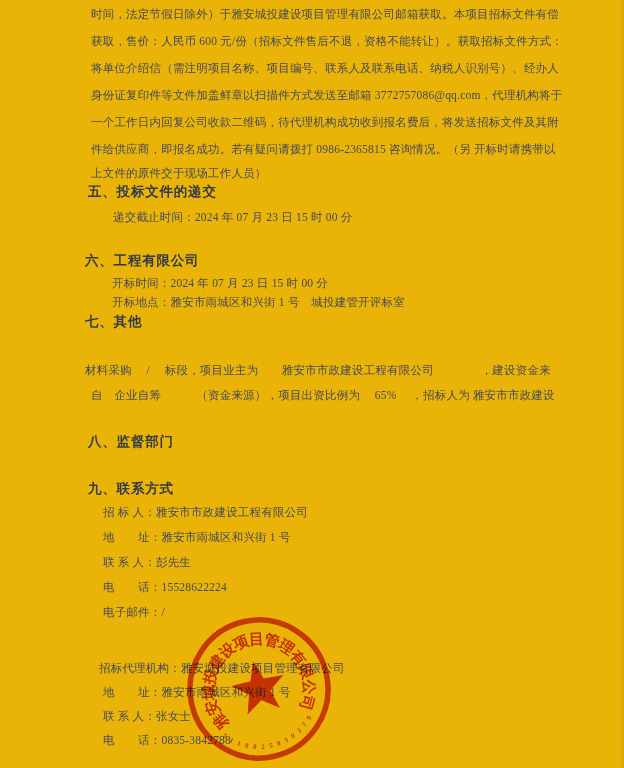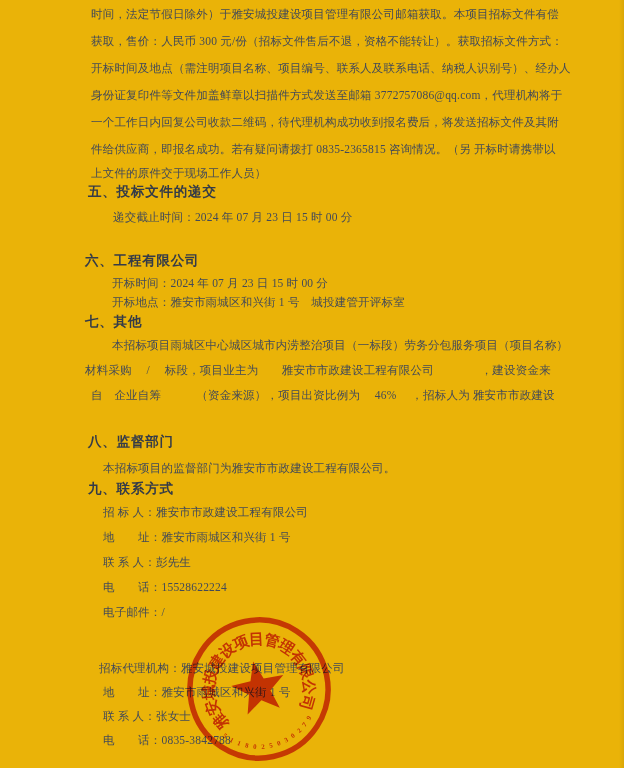--- a/index.html
+++ b/index.html
@@ -40,41 +40,39 @@
     position:absolute;right:0;top:0;width:5px;height:100%;
     background:linear-gradient(to right,rgba(0,0,0,0),rgba(0,0,0,0.07));
   }
 </style>
 </head>
 <body>
 
 <div class="page">
 
   <div class="ln" style="left:91px;top:5px">时间，法定节假日除外）于雅安城投建设项目管理有限公司邮箱获取。本项目招标文件有偿</div>
-  <div class="ln" style="left:91px;top:32px">获取，售价：人民币 300 元/份（招标文件售后不退，资格不能转让）。获取招标文件方式：</div>
-  <div class="ln" style="left:91px;top:59px">开标时间及地点（需注明项目名称、项目编号、联系人及联系电话、纳税人识别号）、经办人</div>
+  <div class="ln" style="left:91px;top:32px">获取，售价：人民币 600 元/份（招标文件售后不退，资格不能转让）。获取招标文件方式：</div>
+  <div class="ln" style="left:91px;top:59px">将单位介绍信（需注明项目名称、项目编号、联系人及联系电话、纳税人识别号）、经办人</div>
   <div class="ln" style="left:91px;top:86px">身份证复印件等文件加盖鲜章以扫描件方式发送至邮箱 3772757086@qq.com，代理机构将于</div>
   <div class="ln" style="left:91px;top:113px">一个工作日内回复公司收款二维码，待代理机构成功收到报名费后，将发送招标文件及其附</div>
-  <div class="ln" style="left:91px;top:140px">件给供应商，即报名成功。若有疑问请拨打 0835-2365815 咨询情况。（另 开标时请携带以</div>
+  <div class="ln" style="left:91px;top:140px">件给供应商，即报名成功。若有疑问请拨打 0986-2365815 咨询情况。（另 开标时请携带以</div>
   <div class="ln hd" style="left:88px;top:183px">五、投标文件的递交</div>
 
   <div class="ln" style="left:91px;top:164px">上文件的原件交于现场工作人员）</div>
   <div class="ln" style="left:113px;top:208px">递交截止时间：2024 年 07 月 23 日  15 时 00 分</div>
 
   <div class="ln hd" style="left:85px;top:252px">六、工程有限公司</div>
   <div class="ln" style="left:112px;top:274px">开标时间：2024 年 07 月 23 日  15 时 00 分</div>
   <div class="ln" style="left:112px;top:293px">开标地点：雅安市雨城区和兴街 1 号　城投建管开评标室</div>
 
   <div class="ln hd" style="left:85px;top:313px">七、其他</div>
-  <div class="ln" style="left:112px;top:336px">本招标项目雨城区中心城区城市内涝整治项目（一标段）劳务分包服务项目（项目名称）</div>
   <div class="ln" style="left:85px;top:361px">材料采购　 / 　标段，项目业主为　　雅安市市政建设工程有限公司　　　　，建设资金来</div>
-  <div class="ln" style="left:91px;top:386px">自　企业自筹　　　（资金来源），项目出资比例为　 46%　 ，招标人为 雅安市市政建设</div>
+  <div class="ln" style="left:91px;top:386px">自　企业自筹　　　（资金来源），项目出资比例为　 65%　 ，招标人为 雅安市市政建设</div>
 
   <div class="ln hd" style="left:88px;top:433px">八、监督部门</div>
-  <div class="ln" style="left:103px;top:459px">本招标项目的监督部门为雅安市市政建设工程有限公司。</div>
 
   <div class="ln hd" style="left:88px;top:480px">九、联系方式</div>
   <div class="ln" style="left:103px;top:503px">招 标 人：雅安市市政建设工程有限公司</div>
   <div class="ln" style="left:103px;top:528px">地　　址：雅安市雨城区和兴街 1 号</div>
   <div class="ln" style="left:103px;top:553px">联 系 人：彭先生</div>
   <div class="ln" style="left:103px;top:578px">电　　话：15528622224</div>
   <div class="ln" style="left:103px;top:603px">电子邮件：/</div>
 
   <div class="ln" style="left:99px;top:659px">招标代理机构：雅安城投建设项目管理有限公司</div>
   <div class="ln" style="left:103px;top:683px">地　　址：雅安市雨城区和兴街 1 号</div>

